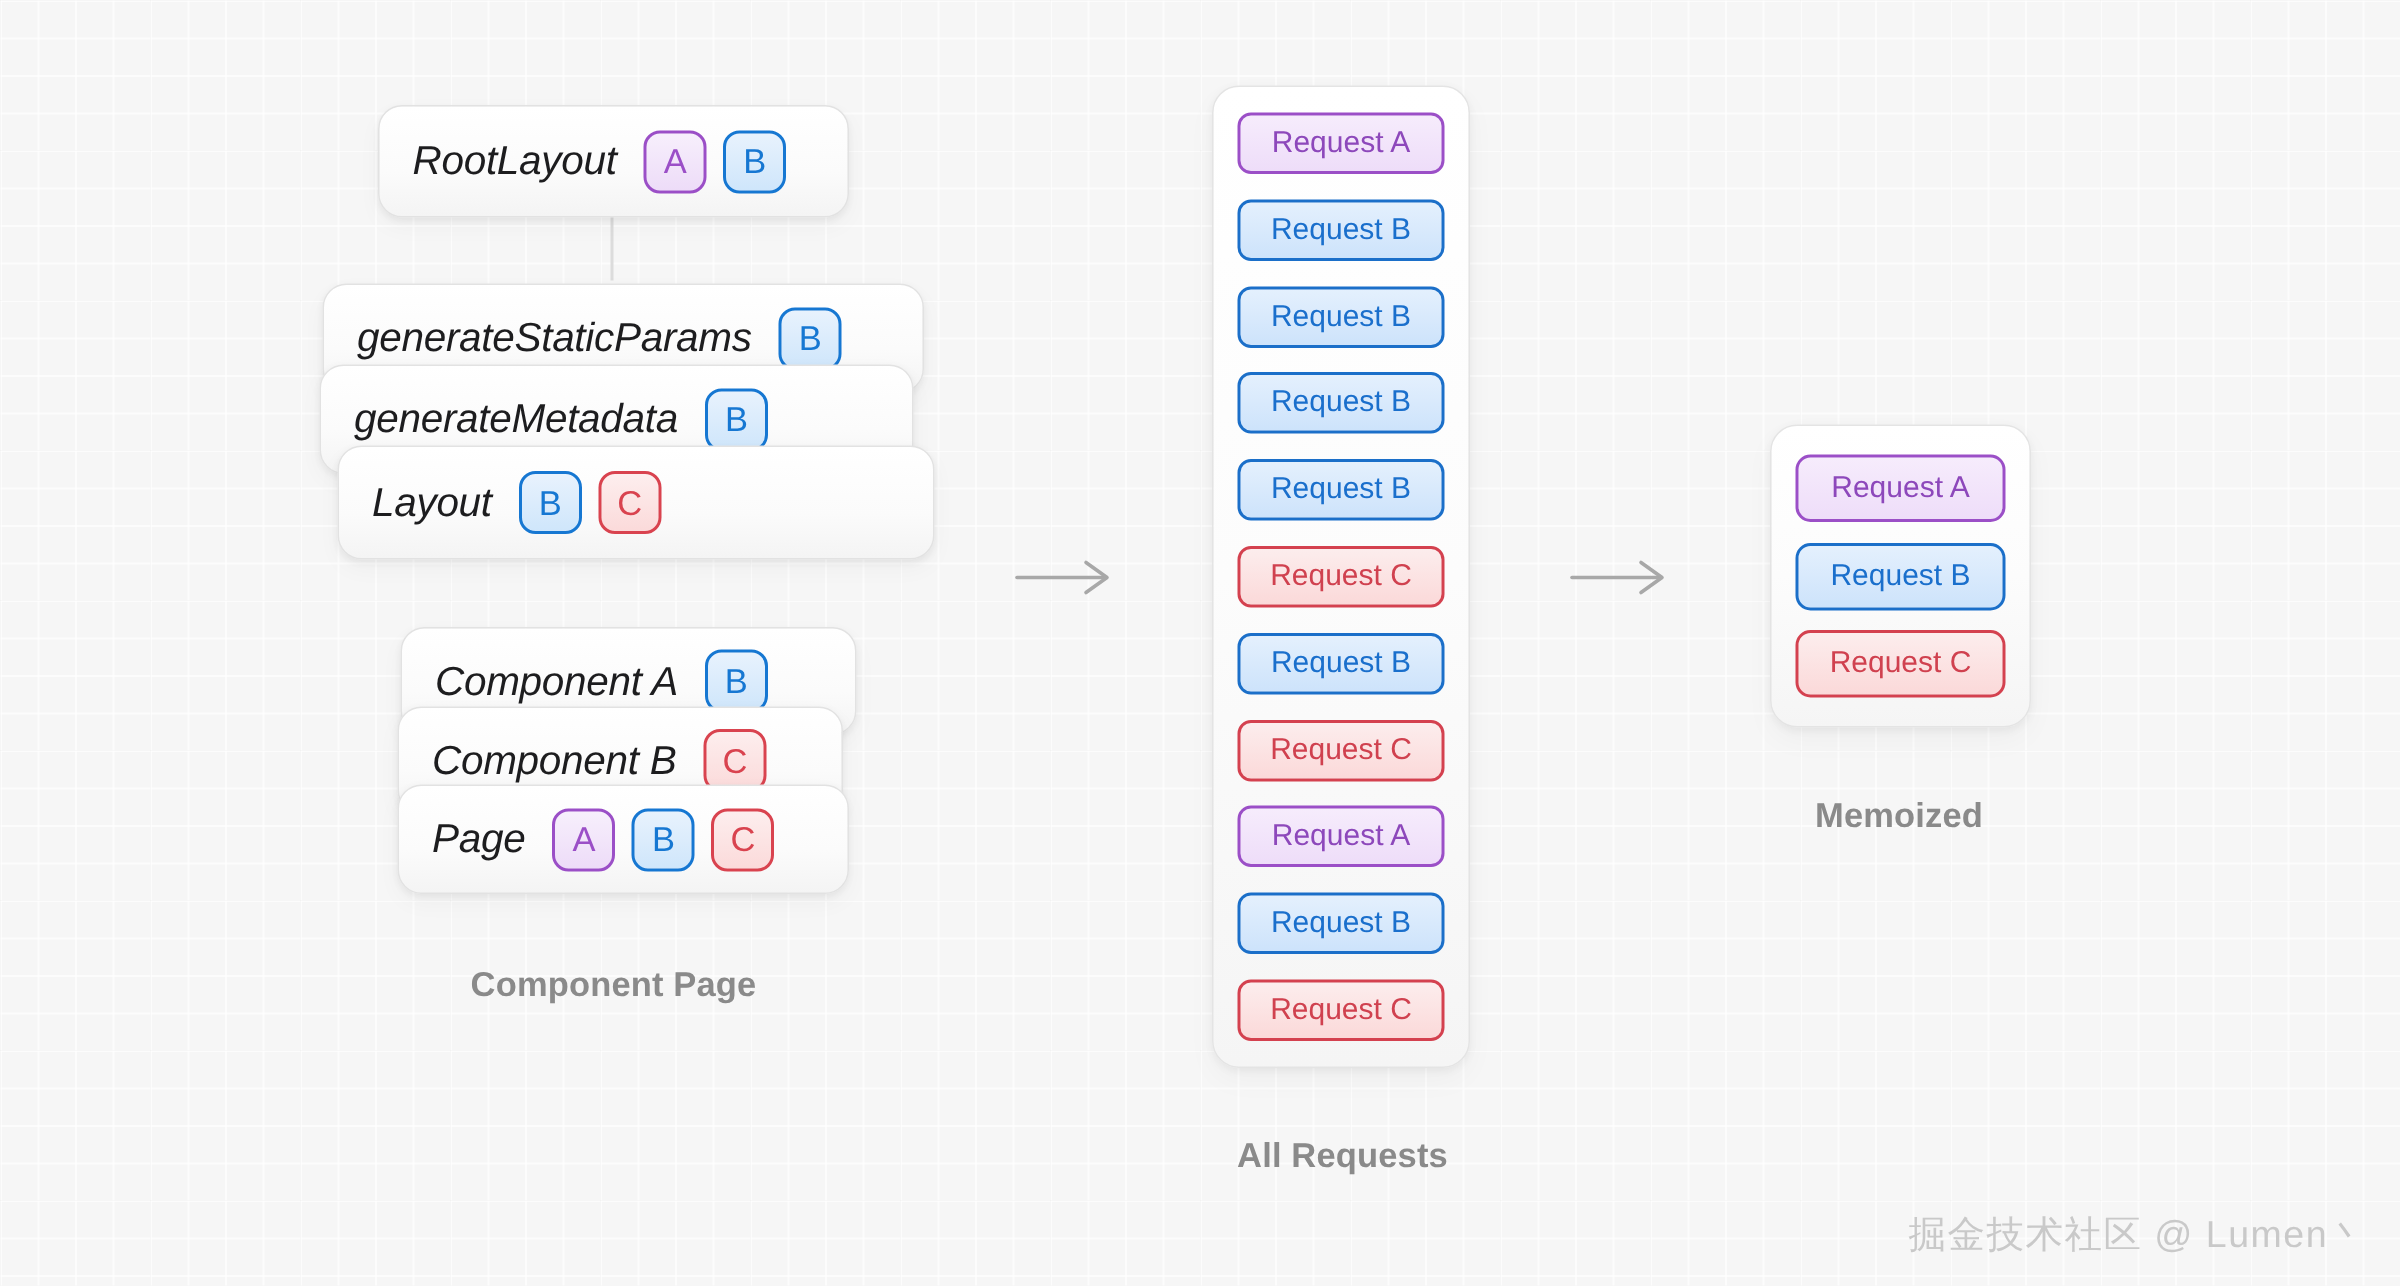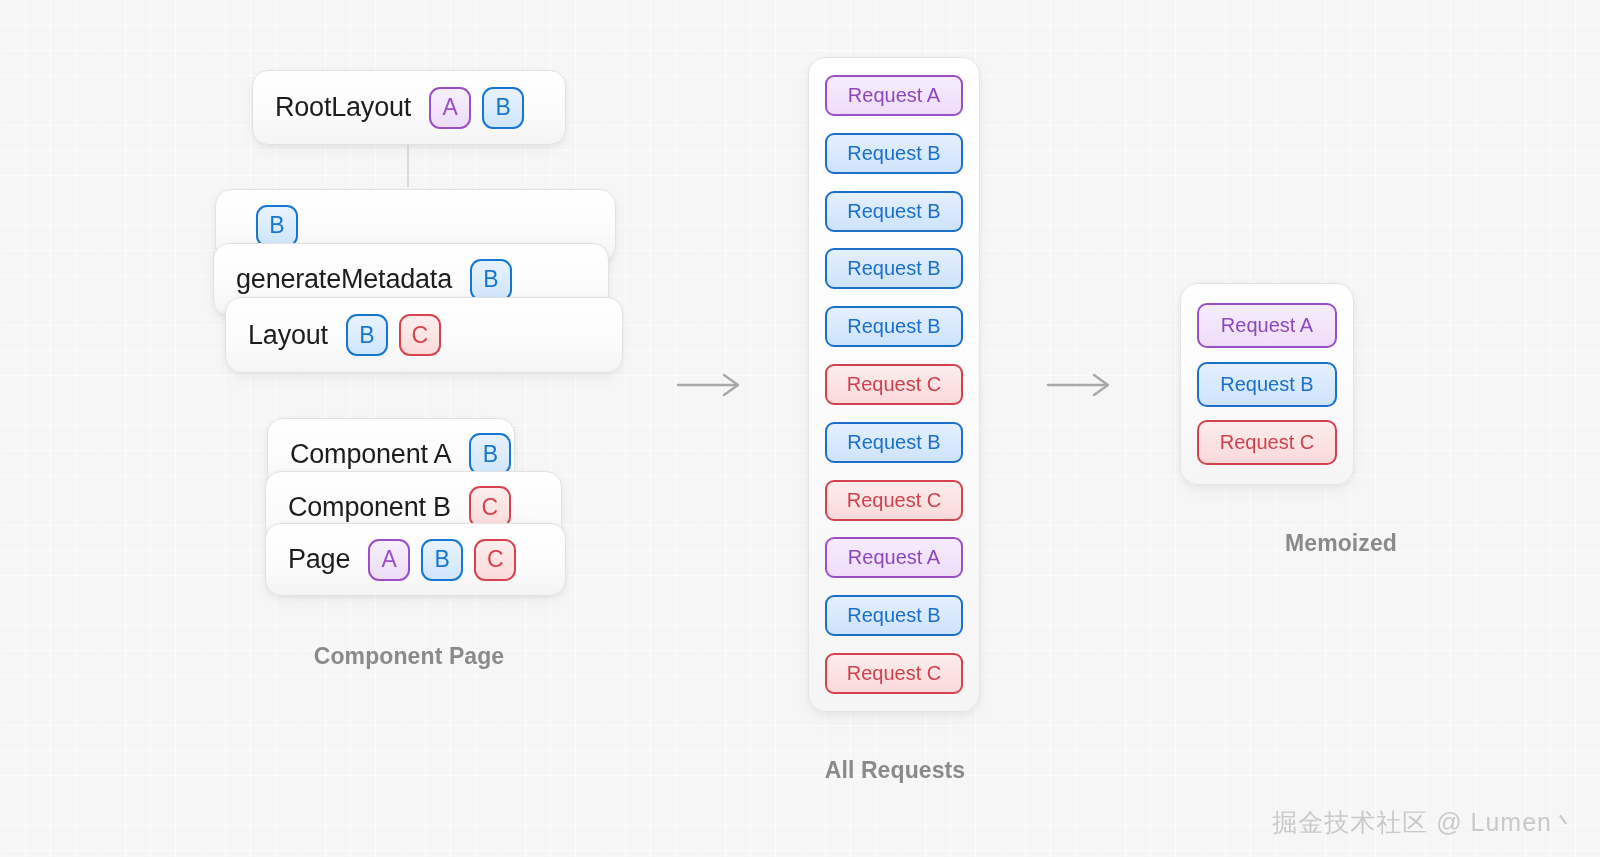--- a/index.html
+++ b/index.html
@@ -47,20 +47,21 @@
     display: flex;
     align-items: center;
     padding: 0 22px;
   }
 
   .node-label {
     font-size: 27px;
     color: #1d1d1f;
     letter-spacing: -0.2px;
     white-space: nowrap;
+    font-style: italic;
   }
 
   .badges {
     display: flex;
     align-items: center;
     gap: 11px;
     margin-left: 18px;
   }
 
   .badge {
@@ -199,41 +200,42 @@
 
   <div class="node-card" style="left:252px; top:70px; width:314px; height:75px; z-index:6;">
     <span class="node-label">RootLayout</span>
     <span class="badges">
       <span class="badge a">A</span>
       <span class="badge b">B</span>
     </span>
   </div>
 
   <div class="node-card" style="left:215px; top:189px; width:401px; height:73px; z-index:1;">
+    <span class="node-label">generateStaticParams</span>
     <span class="badges">
       <span class="badge b">B</span>
     </span>
   </div>
 
   <div class="node-card" style="left:213px; top:243px; width:396px; height:73px; z-index:2;">
     <span class="node-label">generateMetadata</span>
     <span class="badges">
       <span class="badge b">B</span>
     </span>
   </div>
 
   <div class="node-card" style="left:213px; top:297px; width:398px; height:76px; z-index:3;margin-left:12px;">
     <span class="node-label">Layout</span>
     <span class="badges">
       <span class="badge b">B</span>
       <span class="badge c">C</span>
     </span>
   </div>
 
-  <div class="node-card" style="left:267px; top:418px; width:248px; height:72px; z-index:1;">
+  <div class="node-card" style="left:267px; top:418px; width:304px; height:72px; z-index:1;">
     <span class="node-label">Component A</span>
     <span class="badges">
       <span class="badge b">B</span>
     </span>
   </div>
 
   <div class="node-card" style="left:265px; top:471px; width:297px; height:72px; z-index:2;">
     <span class="node-label">Component B</span>
     <span class="badges">
       <span class="badge c">C</span>
@@ -285,17 +287,17 @@
     <path d="M48 5 L62 15 L48 25" stroke="#a8a8a8" stroke-width="2.4" stroke-linecap="round" stroke-linejoin="round" fill="none"></path>
   </svg>
 </div>
 
 <div class="panel" id="memoized-panel">
   <div class="pill a">Request A</div>
   <div class="pill b">Request B</div>
   <div class="pill c">Request C</div>
 </div>
 
-<div class="caption" style="left:1135px; top:525px; width:262px;text-align:right;">
+<div class="caption" style="left:1135px; top:525px; width:262px;">
   <div>Memoized</div>
 </div>
 
 <div id="watermark">掘金技术社区 @ Lumen丶</div>
 
 </body></html>

